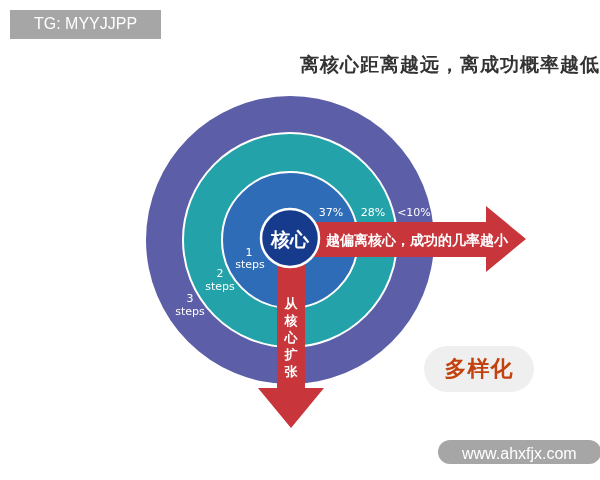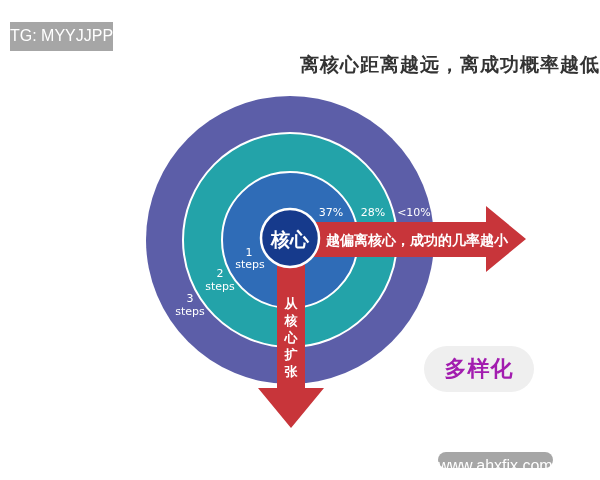--- a/index.html
+++ b/index.html
@@ -1,22 +1,22 @@
 <!DOCTYPE html>
 <html><head>
 <meta charset="utf-8">
 <style>
   html,body{margin:0;padding:0;}
   body{width:600px;height:480px;background:#ffffff;position:relative;overflow:hidden;font-family:"DejaVu Sans",sans-serif;}
-  .wm{position:absolute;background:#a6a6a6;color:#ffffff;font-family:"Liberation Sans",sans-serif;font-size:16px;line-height:28px;padding:0 0;margin-top:12px;}
+  .wm{position:absolute;background:#a6a6a6;color:#ffffff;font-family:"Liberation Sans",sans-serif;font-size:16px;line-height:28px;padding:0 24px;}
   #wm-top{left:10px;top:10px;height:29px;}
-  #wm-bottom{left:438px;top:440px;height:16px;border-radius:13px;}
+  #wm-bottom{left:438px;top:440px;height:24px;border-radius:13px;}
   .title{position:absolute;left:0;width:600px;top:52px;text-align:right;font-size:19px;font-weight:bold;color:#333333;letter-spacing:1px;}
   svg{position:absolute;left:0;top:0;}
-  .badge{position:absolute;left:424px;top:346px;width:110px;height:46px;border-radius:23px;background:#efefef;color:#a21caf;font-size:22px;font-weight:bold;text-align:center;line-height:46px;letter-spacing:1px;}
+  .badge{position:absolute;left:424px;top:346px;width:110px;height:46px;border-radius:23px;background:#efefef;color:#c2410c;font-size:22px;font-weight:bold;text-align:center;line-height:46px;letter-spacing:1px;}
 </style>
 </head>
 <body>
 
 <div class="wm" id="wm-top">TG: MYYJJPP</div>
 
 <div class="title">离核心距离越远，离成功概率越低</div>
 
 <svg width="600" height="480">
   <circle cx="290" cy="240" r="144" fill="#5c5ea8"></circle>

